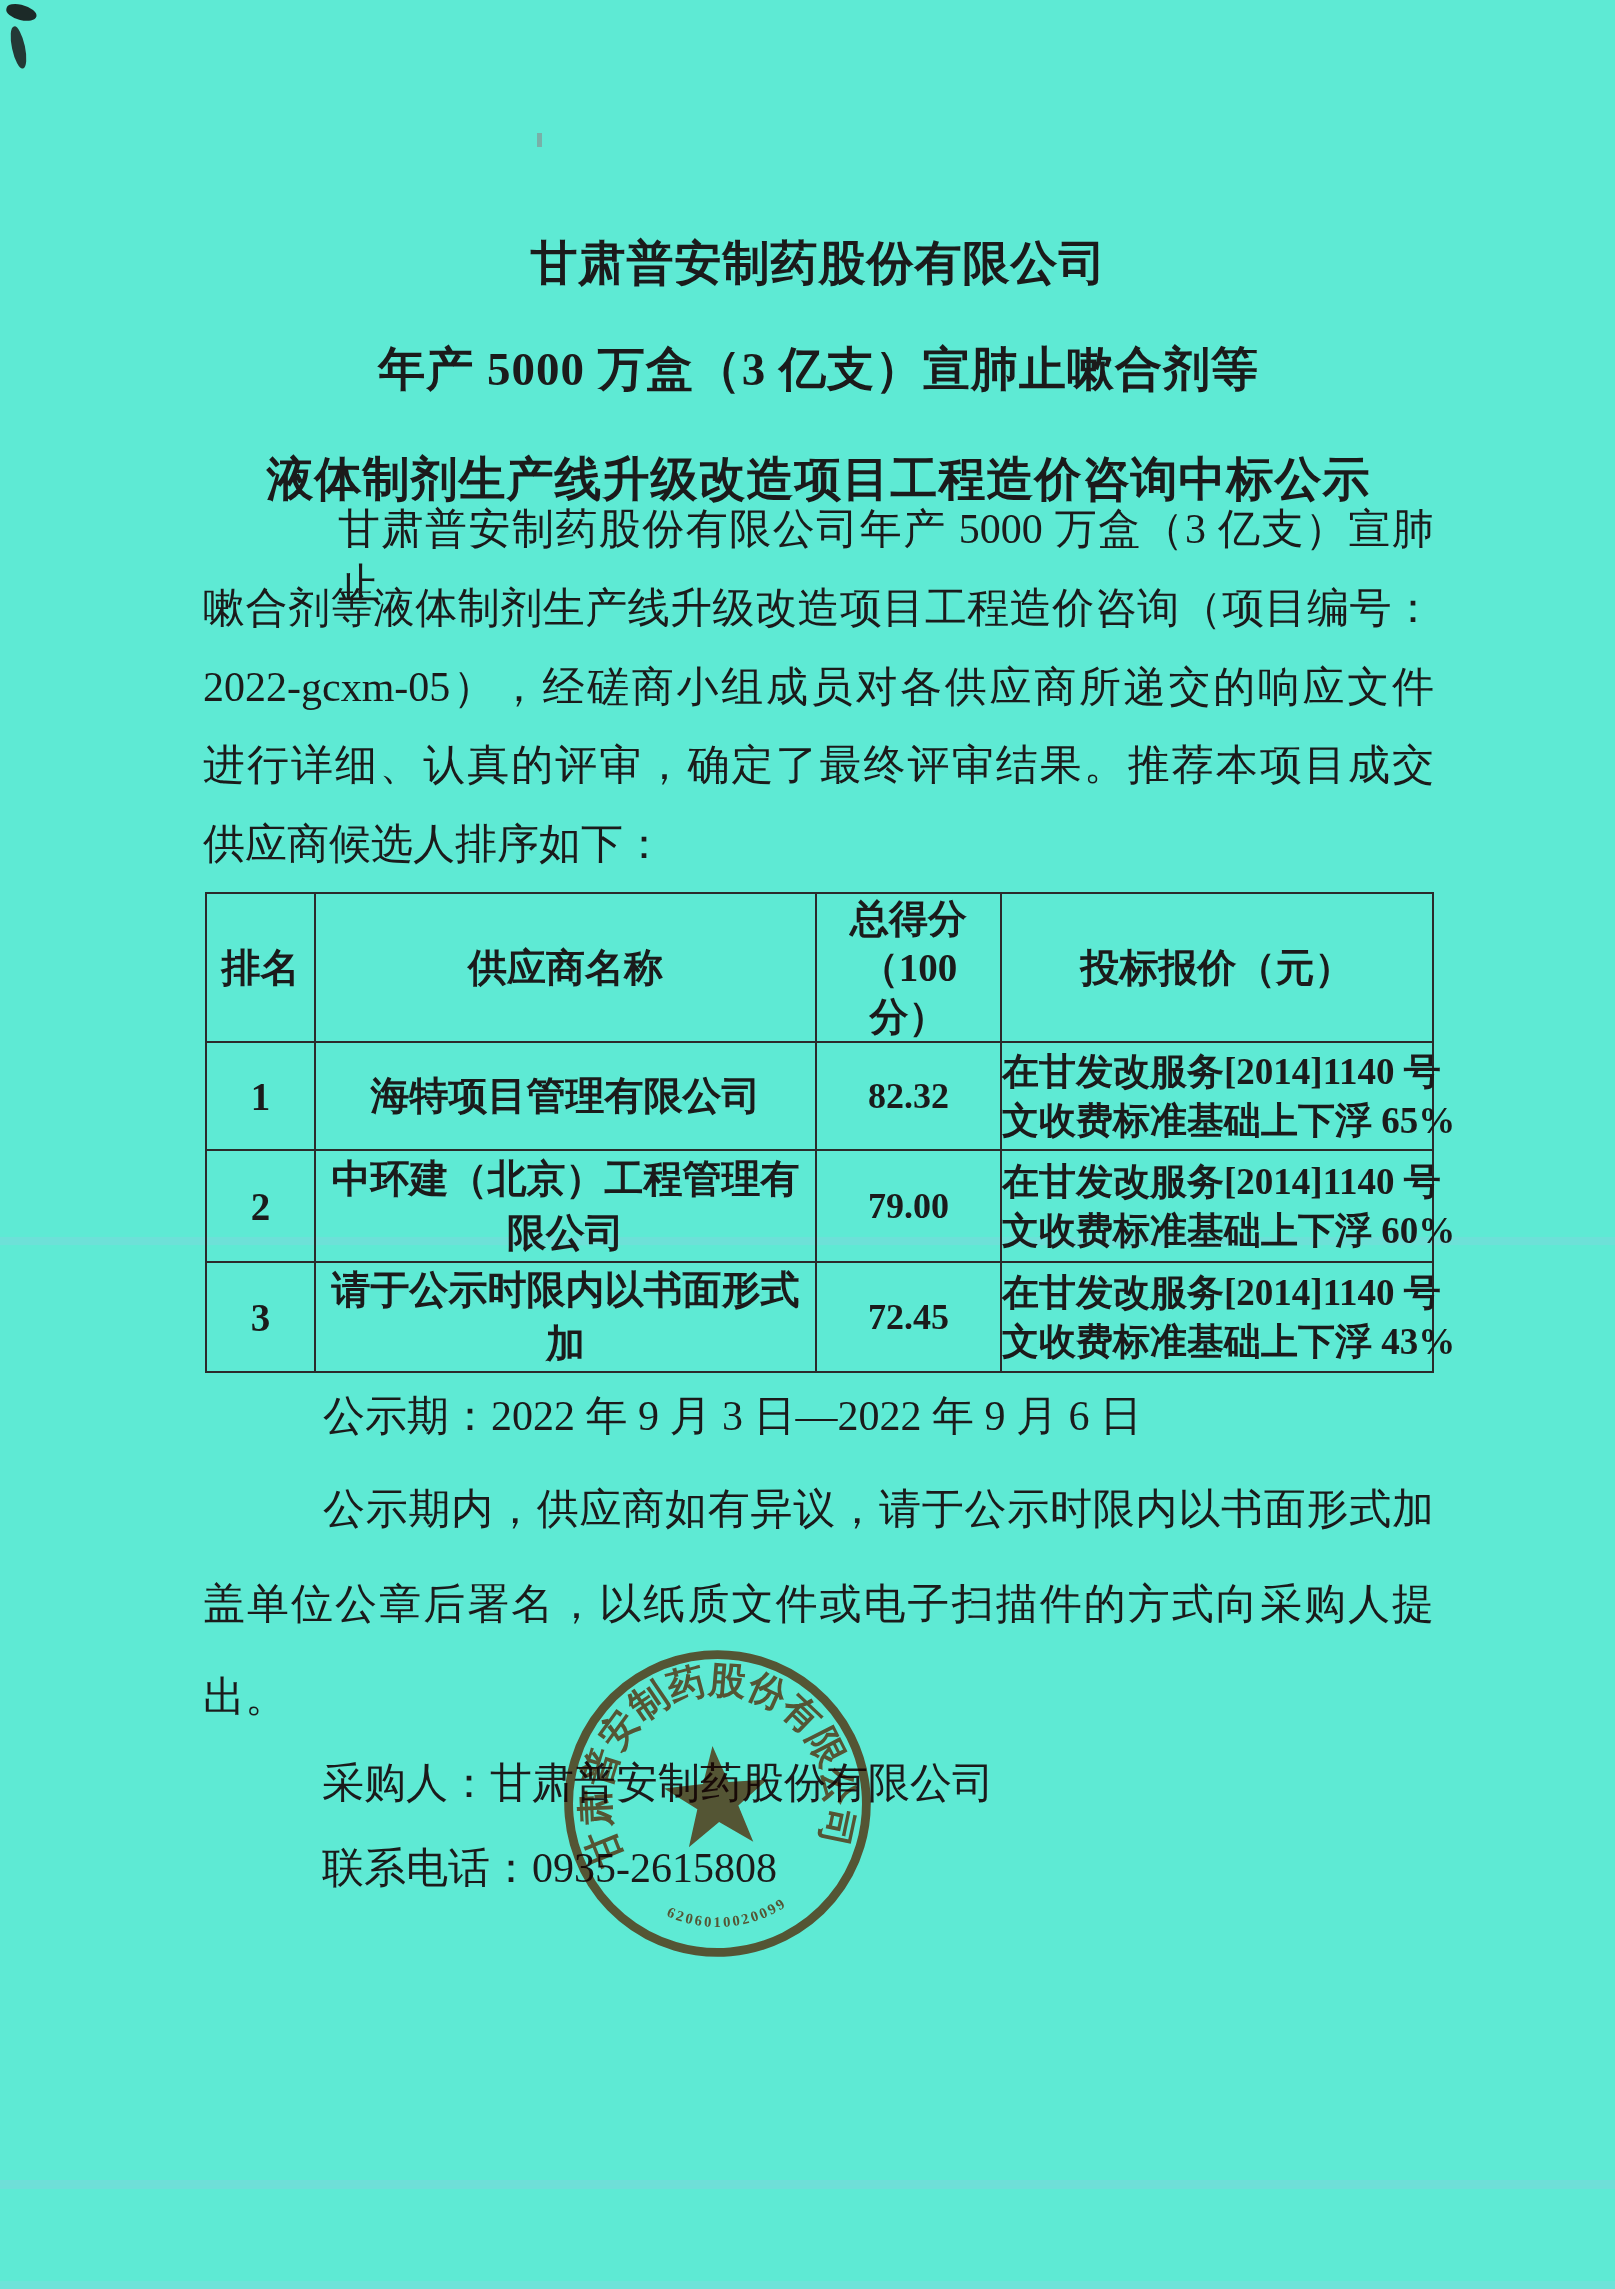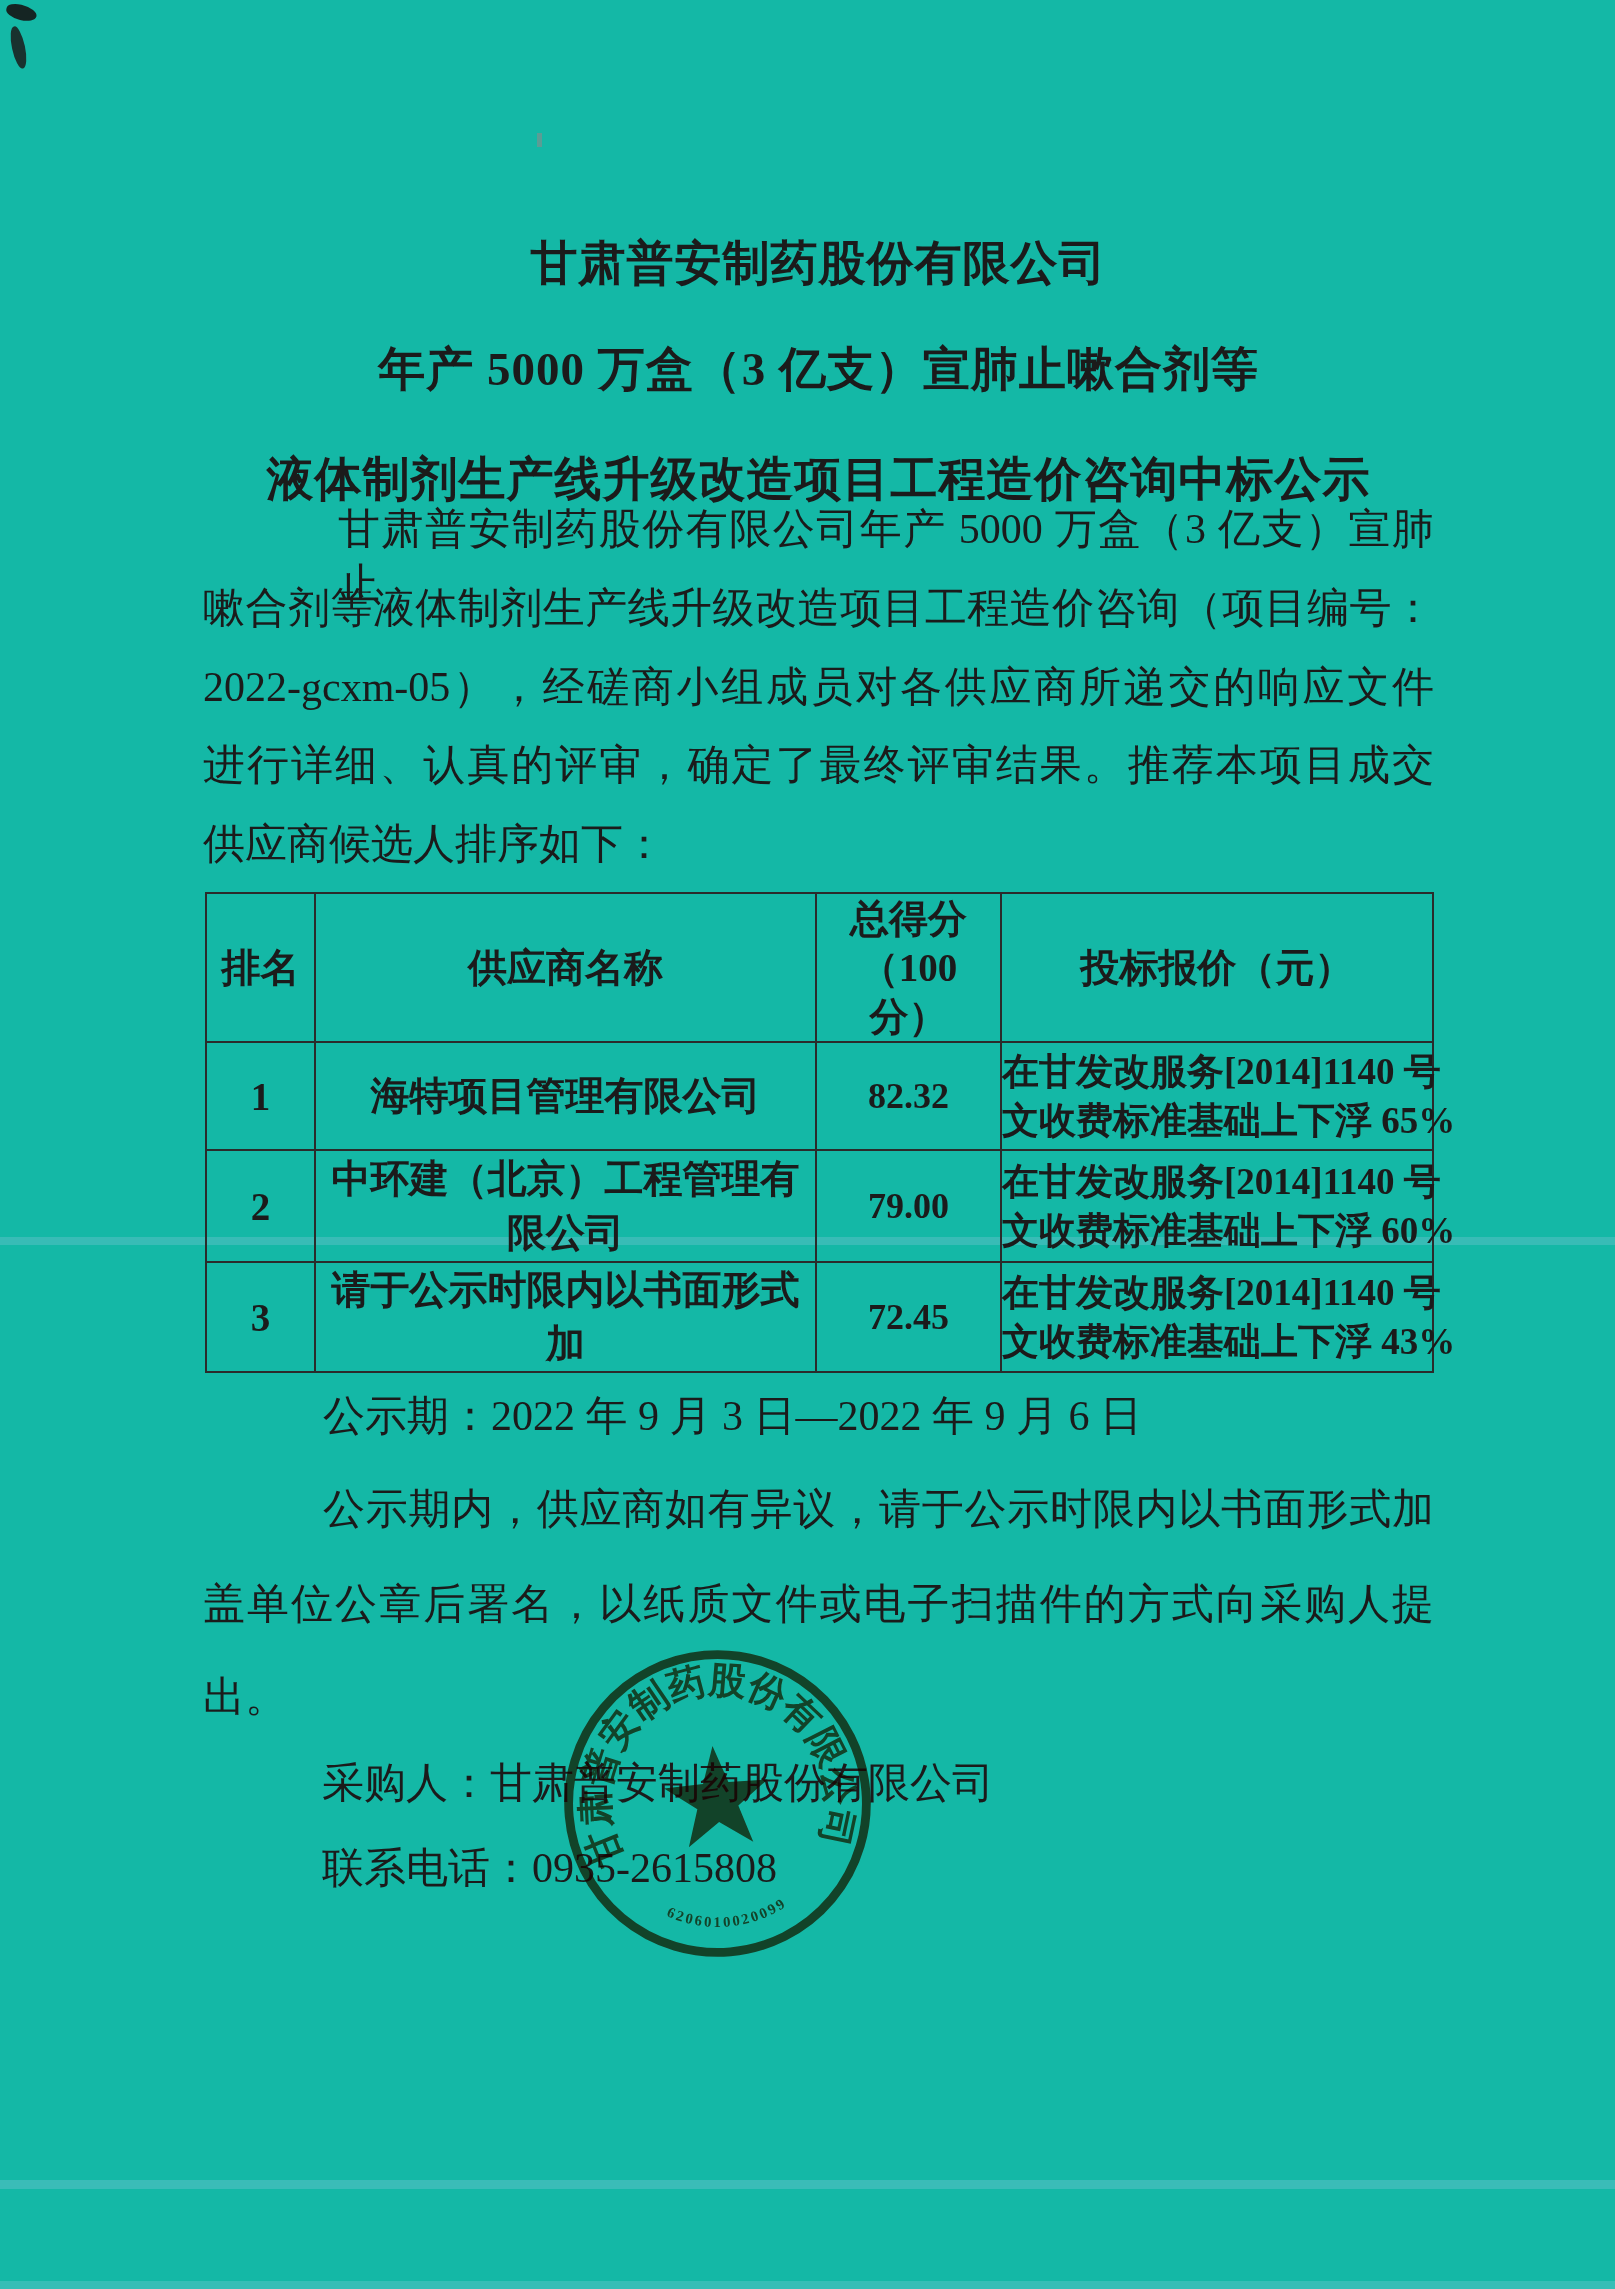--- a/index.html
+++ b/index.html
@@ -1,20 +1,20 @@
 <!DOCTYPE html>
 <html><head>
 <meta charset="utf-8">
 <style>
   html,body{margin:0;padding:0;background:#e8e8e8;}
   .page{
     position:relative;
     width:1615px;height:2290px;
     margin:0 auto;
-    background:#14b8a6;
+    background:#5eead4;
     overflow:hidden;
     font-family:"Liberation Serif","DejaVu Serif",serif;
     color:#1b1b1b;
   }
 
   
   .title-line{
     position:absolute;left:203px;width:1231px;
     text-align:center;font-weight:bold;
     font-size:47px;line-height:53px;

